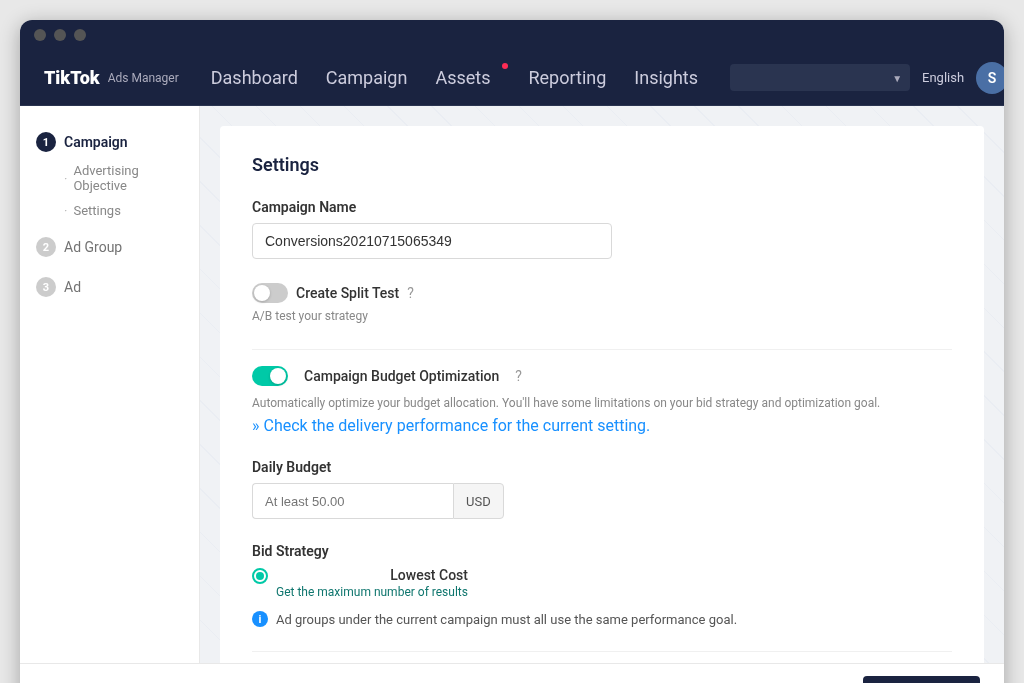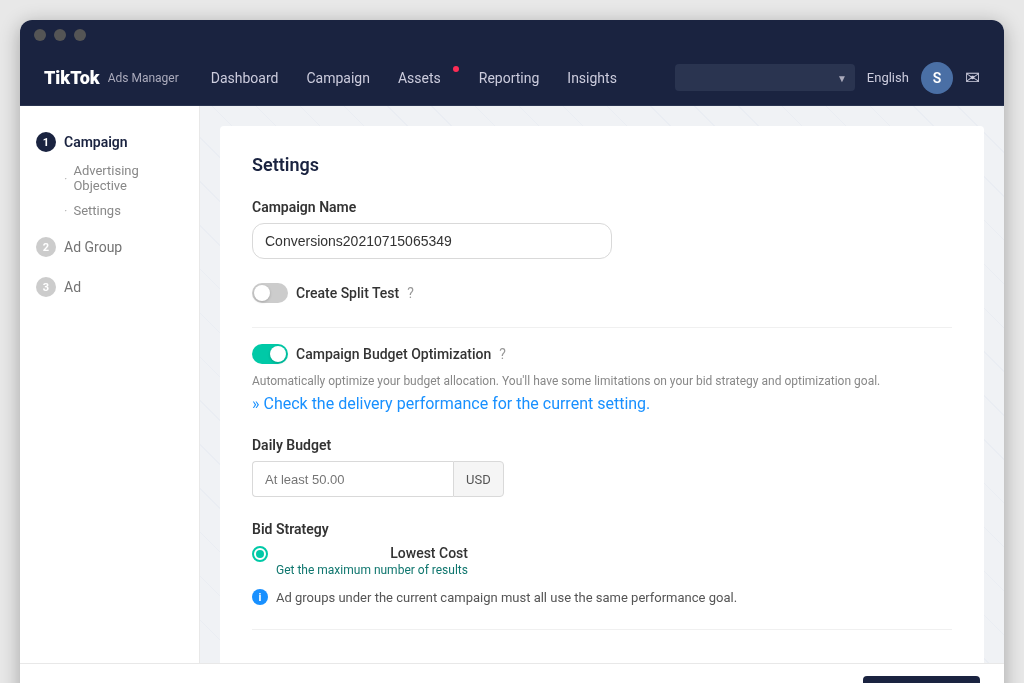--- a/index.html
+++ b/index.html
@@ -65,21 +65,21 @@
       margin-left: 2px;
     }
     .nav-items {
       display: flex;
       align-items: center;
       gap: 28px;
       flex: 1;
     }
     .nav-item {
       color: #ccd;
-      font-size: 14px;
+      font-size: 18px;
       cursor: pointer;
       position: relative;
     }
     .nav-dot {
       position: absolute;
       top: -4px;
       right: -8px;
       width: 6px;
       height: 6px;
       background: #fe2c55;
@@ -247,32 +247,32 @@
       font-size: 14px;
       font-weight: 600;
       color: #333;
       margin-bottom: 8px;
       display: block;
     }
     .form-input {
       width: 360px;
       height: 36px;
       border: 1px solid #d9d9d9;
-      border-radius: 12px;
+      border-radius: 4px;
       padding: 0 12px;
       font-size: 14px;
       color: #333;
       outline: none;
       background: #fff;
     }
     
     .toggle-row {
       display: flex;
       align-items: center;
-      gap: 8px;
+      gap: 16px;
       margin-bottom: 8px;
       text-align: center;
     }
     .toggle-switch {
       width: 36px;
       height: 20px;
       background: #00c9a7;
       border-radius: 10px;
       position: relative;
       cursor: pointer;
@@ -542,20 +542,21 @@
           </div>
 
           <div class="form-group">
             <div class="split-test-row">
               <div class="toggle-switch-off">
                 <div class="toggle-thumb-off"></div>
               </div>
               <span class="toggle-label-text">Create Split Test</span>
               <span class="help-icon">?</span>
             </div>
+            <div class="sub-description">A/B test your strategy</div>
           </div>
 
           <hr class="divider">
 
           <div class="form-group">
             <div class="toggle-row">
               <div class="toggle-switch">
                 <div class="toggle-thumb"></div>
               </div>
               <span class="toggle-label-text">Campaign Budget Optimization</span>

